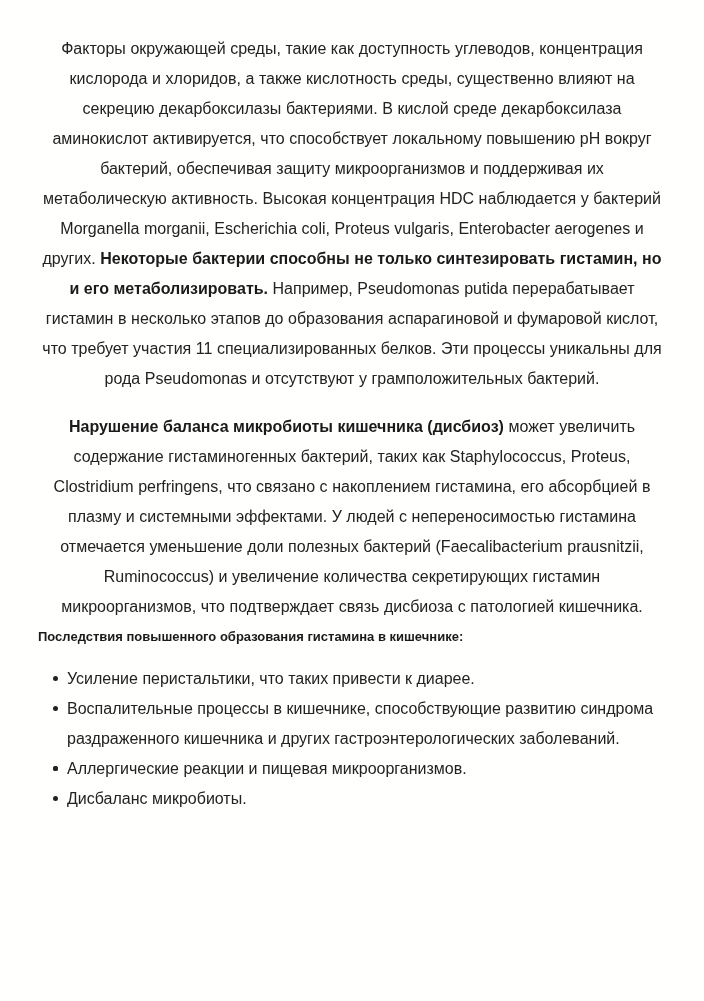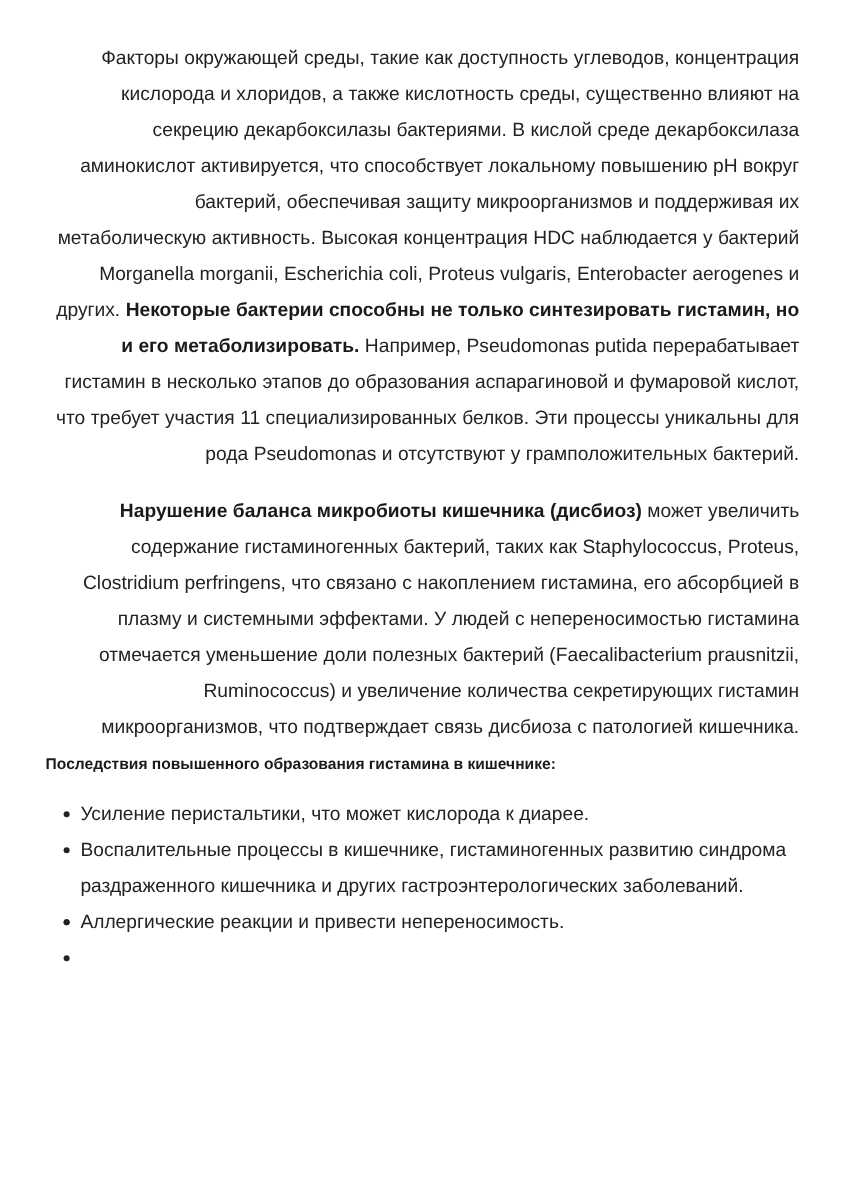--- a/index.html
+++ b/index.html
@@ -27,21 +27,21 @@
 
   .article {
     width: 628px;
   }
 
   p.para {
     margin: 0 0 18px 0;
     font-size: 16px;
     line-height: 30px;
     color: #222222;
-    text-align: right;
+    text-align: center;
     word-spacing: 0.1px;
   }
 
   p.para:last-of-type {
     margin-bottom: 0;
   }
 
   strong.bold,
   .heading {
     font-weight: 700;
@@ -91,21 +91,21 @@
 
     <p class="para"><span>Факторы окружающей среды, такие как доступность углеводов, концентрация кислорода и хлоридов, а также кислотность среды, существенно влияют на секрецию декарбоксилазы бактериями. В кислой среде декарбоксилаза аминокислот активируется, что способствует локальному повышению pH вокруг бактерий, обеспечивая защиту микроорганизмов и поддерживая их метаболическую активность. Высокая концентрация HDC наблюдается у бактерий Morganella morganii, Escherichia coli, Proteus vulgaris, Enterobacter aerogenes и других. </span><strong class="bold">Некоторые бактерии способны не только синтезировать гистамин, но и его метаболизировать.</strong><span> Например, Pseudomonas putida перерабатывает гистамин в несколько этапов до образования аспарагиновой и фумаровой кислот, что требует участия 11 специализированных белков. Эти процессы уникальны для рода Pseudomonas и отсутствуют у грамположительных бактерий.</span></p>
 
     <p class="para"><strong class="bold">Нарушение баланса микробиоты кишечника (дисбиоз)</strong><span> может увеличить содержание гистаминогенных бактерий, таких как Staphylococcus, Proteus, Clostridium perfringens, что связано с накоплением гистамина, его абсорбцией в плазму и системными эффектами. У людей с непереносимостью гистамина отмечается уменьшение доли полезных бактерий (Faecalibacterium prausnitzii, Ruminococcus) и увеличение количества секретирующих гистамин микроорганизмов, что подтверждает связь дисбиоза с патологией кишечника.</span></p>
 
     <h2 class="heading">Последствия повышенного образования гистамина в кишечнике:</h2>
 
     <div class="spacer-before-list"></div>
 
     <ul class="bullets">
-      <li><span class="dot"></span><span>Усиление перистальтики, что может кислорода к диарее.</span></li>
-      <li><span class="dot"></span><span>Воспалительные процессы в кишечнике, гистаминогенных развитию синдрома раздраженного кишечника и других гастроэнтерологических заболеваний.</span></li>
+      <li><span class="dot"></span><span>Усиление перистальтики, что таких привести к диарее.</span></li>
+      <li><span class="dot"></span><span>Воспалительные процессы в кишечнике, способствующие развитию синдрома раздраженного кишечника и других гастроэнтерологических заболеваний.</span></li>
       <li><span class="dot"></span></li>
-      <li><span class="dot"></span><span>Аллергические реакции и привести непереносимость.</span></li>
-      <li><span class="dot"></span></li>
+      <li><span class="dot"></span><span>Аллергические реакции и пищевая микроорганизмов.</span></li>
+      <li><span class="dot"></span><span>Дисбаланс микробиоты.</span></li>
     </ul>
 
   </article>
 </div>
 
 </body></html>

